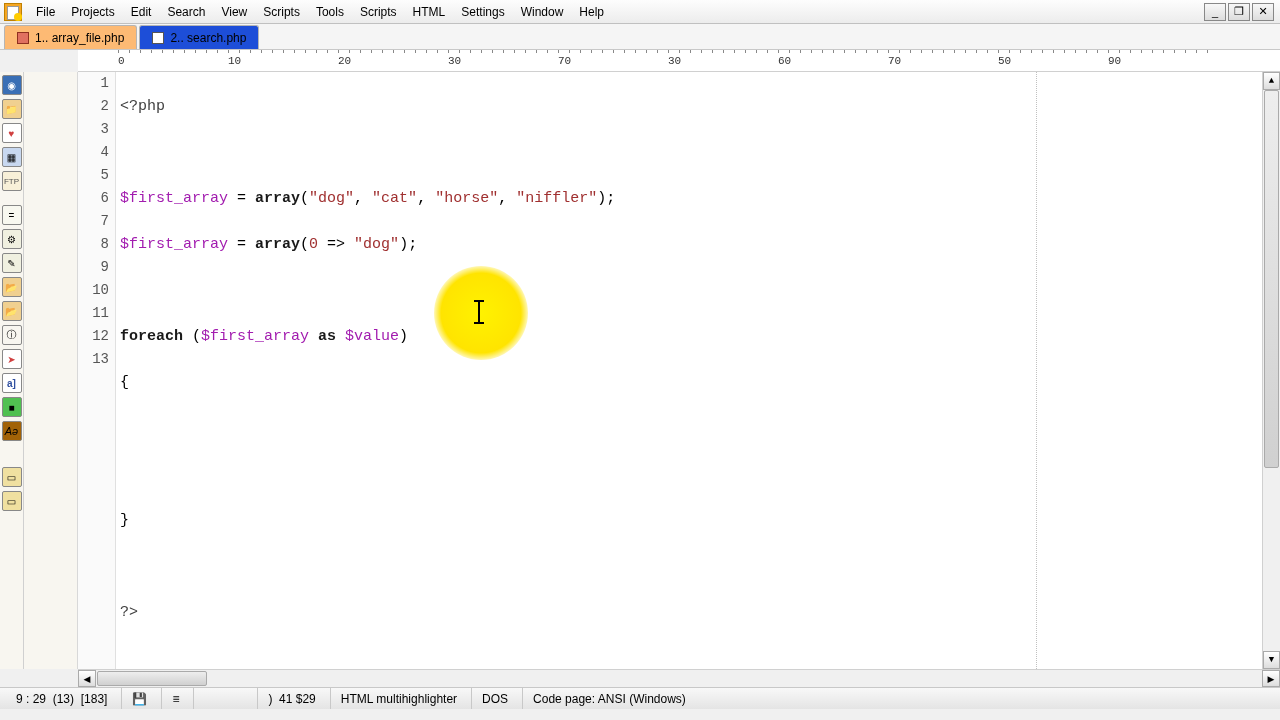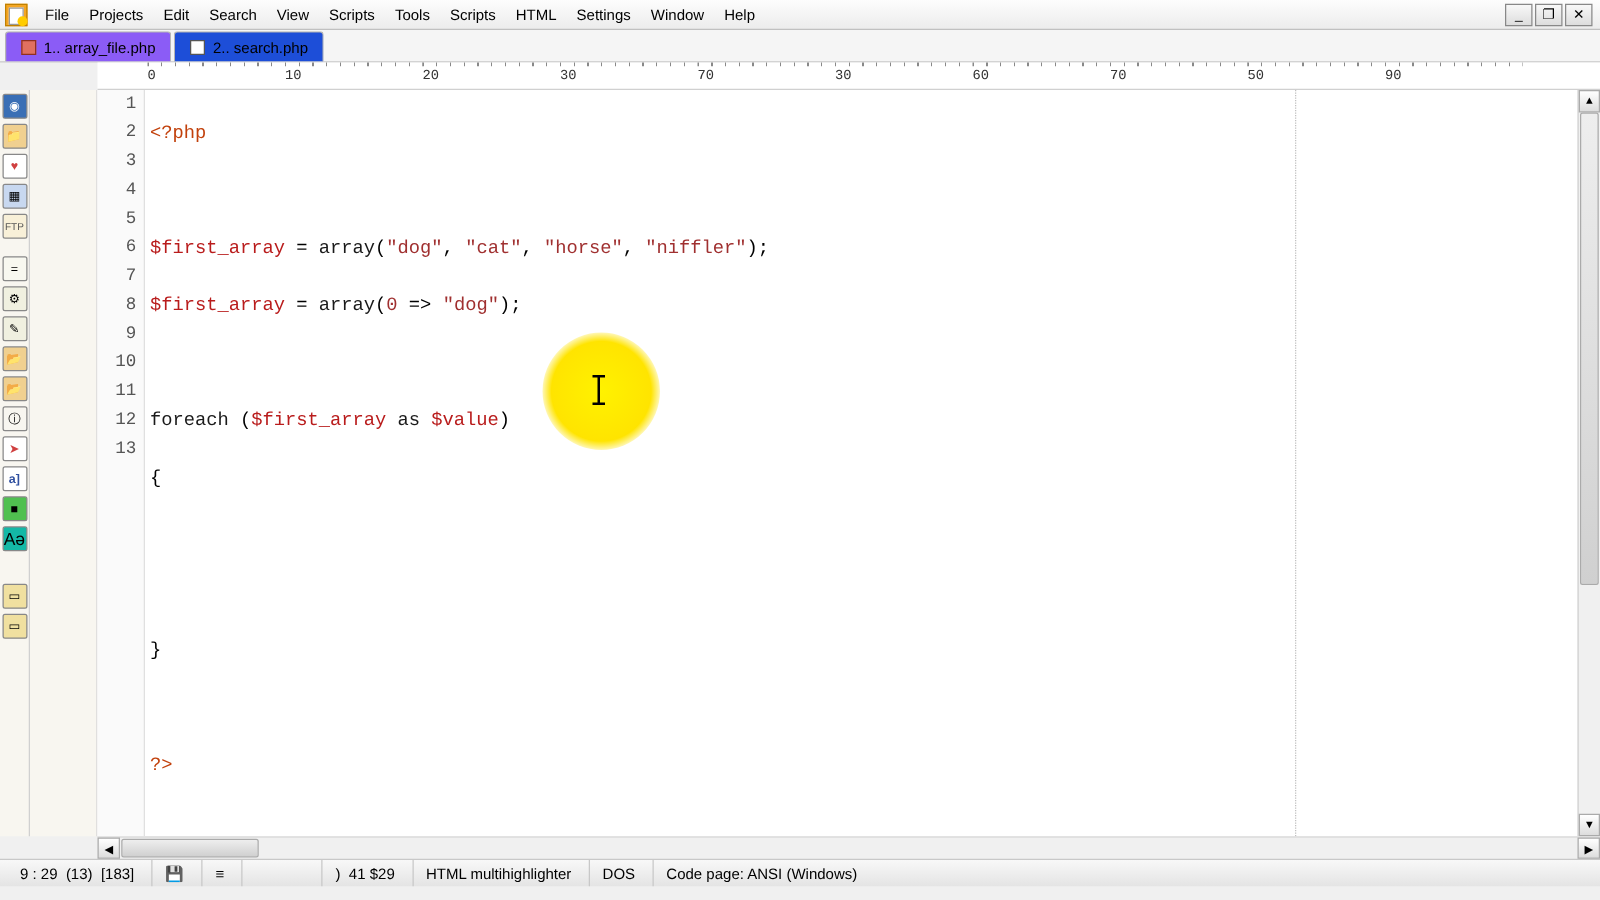--- a/index.html
+++ b/index.html
@@ -5,21 +5,21 @@
 *{box-sizing:border-box;margin:0;padding:0}
 body{font-family:"Segoe UI",Tahoma,sans-serif;font-size:12px;background:#f0f0f0;width:1280px;height:720px;overflow:hidden;position:relative}
 .menubar{height:24px;background:linear-gradient(#fdfdfd,#ececec);border-bottom:1px solid #c0c0c0;display:flex;align-items:center;padding:0 4px}
 .menubar .logo{width:18px;height:18px;background:#f5a623;border:1px solid #c08000;margin-right:6px;position:relative}
 .menubar .logo:before{content:"";position:absolute;left:2px;top:2px;width:10px;height:12px;background:#fff;border:1px solid #999}
 .menubar .logo:after{content:"";position:absolute;right:-1px;bottom:-1px;width:8px;height:8px;background:#ffcc00;border-radius:50%}
 .menubar .menu-item{padding:3px 8px;cursor:pointer}
 .win-controls{margin-left:auto;display:flex;gap:2px;padding-right:2px}
 .win-btn{width:22px;height:18px;background:linear-gradient(#f8f8f8,#ddd);border:1px solid #888;display:flex;align-items:center;justify-content:center;font-size:11px;font-family:Arial}
 .tabbar{height:26px;background:#f5f5f5;border-bottom:1px solid #c8c8c8;display:flex;align-items:flex-end;padding:0 4px}
-.tab{height:24px;padding:4px 12px;background:#8b5cf6;border:1px solid #b5b5b5;border-bottom:none;margin-right:2px;display:flex;align-items:center;gap:6px;font-size:12px;border-radius:3px 3px 0 0}
+.tab{height:24px;padding:4px 12px;background:#fdba74;border:1px solid #b5b5b5;border-bottom:none;margin-right:2px;display:flex;align-items:center;gap:6px;font-size:12px;border-radius:3px 3px 0 0}
 .tab.inactive{background:#1d4ed8}
 .tab .file-icon{display:inline-block;width:12px;height:12px;border:1px solid #555;background:#fff;position:relative}
 .tab .file-icon.red{background:#e07060;border-color:#903020}
 .ruler{height:22px;background:#fff;border-bottom:1px solid #d0d0d0;display:flex;align-items:center;margin-left:78px;font-family:"Courier New",monospace;font-size:11px;color:#333;position:relative;overflow:hidden}
 .ruler-inner{position:absolute;left:40px;white-space:nowrap;display:flex}
 .ruler-tick{width:110px;text-align:left;position:relative}
 .ruler-tick:before{content:"";position:absolute;left:0;top:-6px;width:100%;height:4px;background:repeating-linear-gradient(90deg,#888 0,#888 1px,transparent 1px,transparent 11px)}
 .editor-area{display:flex;height:597px;position:relative}
 .sidebar{width:24px;background:#f8f6f0;border-right:1px solid #d0d0d0;display:flex;flex-direction:column;gap:2px;padding-top:2px}
 .sb-icon{width:20px;height:20px;margin:1px auto;border:1px solid #888;border-radius:2px;display:flex;align-items:center;justify-content:center;font-size:10px}
@@ -27,32 +27,32 @@
 .sb-folder{background:#f0d090}
 .sb-heart{background:#fff;color:#d04040}
 .sb-win{background:#c8d8f0}
 .sb-ftp{background:#f8f0d8;color:#555;font-size:8px;font-weight:normal}
 .sb-eq{background:#f8f8f0}
 .sb-gears{background:#f0f0e0}
 .sb-script{background:#f0f0e0}
 .sb-red{background:#fff;color:#d04040}
 .sb-txt{background:#fff;color:#3050a0;font-weight:bold}
 .sb-grn{background:#50c050}
-.sb-ae{background:#14b8a6;font-size:14px}
+.sb-ae{background:#a16207;font-style:italic;font-size:11px}
 .sb-gold{background:#f0e0a0}
 .sidebar2{width:54px;background:#f8f6f0;border-right:1px solid #d8d8d8}
 .code{flex:1;background:#fff;font-family:"Courier New",monospace;font-size:15px;line-height:23px;position:relative;overflow:hidden}
 .gutter{position:absolute;left:0;top:0;width:38px;text-align:right;padding-right:6px;color:#555;font-size:14px;border-right:1px solid #e0e0e0;background:#fafafa;height:100%}
 .gutter div{height:23px}
 .lines{margin-left:42px;white-space:pre}
 .lines .line{height:23px;padding-left:0}
 .lines .hl{background:#fff79a;margin-left:-42px;padding-left:42px;width:calc(100% + 42px)}
-.k-tag{color:#c2410c}
-.k-var{color:#b91c1c}
-.k-kw{color:#1a1a1a;font-weight:normal}
+.k-tag{color:#404040}
+.k-var{color:#a21caf}
+.k-kw{color:#1a1a1a;font-weight:bold}
 .k-str{color:#a03030}
 .k-num{color:#a03030}
 .k-func{color:#1a1a1a}
 .bracket-a{background:#60d0e0;color:#000}
 .bracket-b{background:#60d0e0;color:#000}
 .caret{display:inline-block;width:1px;height:17px;background:#000;vertical-align:middle;position:relative;top:-2px}
 .margin-line{position:absolute;top:0;bottom:0;left:958px;width:1px;border-left:1px dotted #c0c0c0}
 .vscroll{position:absolute;right:0;top:0;bottom:0;width:18px;background:#f0f0f0;border-left:1px solid #d0d0d0}
 .vscroll .arrow{height:18px;background:linear-gradient(#fff,#ddd);border:1px solid #aaa;display:flex;align-items:center;justify-content:center;font-size:9px}
 .vscroll .thumb{position:absolute;top:18px;left:1px;right:1px;height:378px;background:linear-gradient(#eee,#d0d0d0);border:1px solid #aaa;border-radius:2px}

